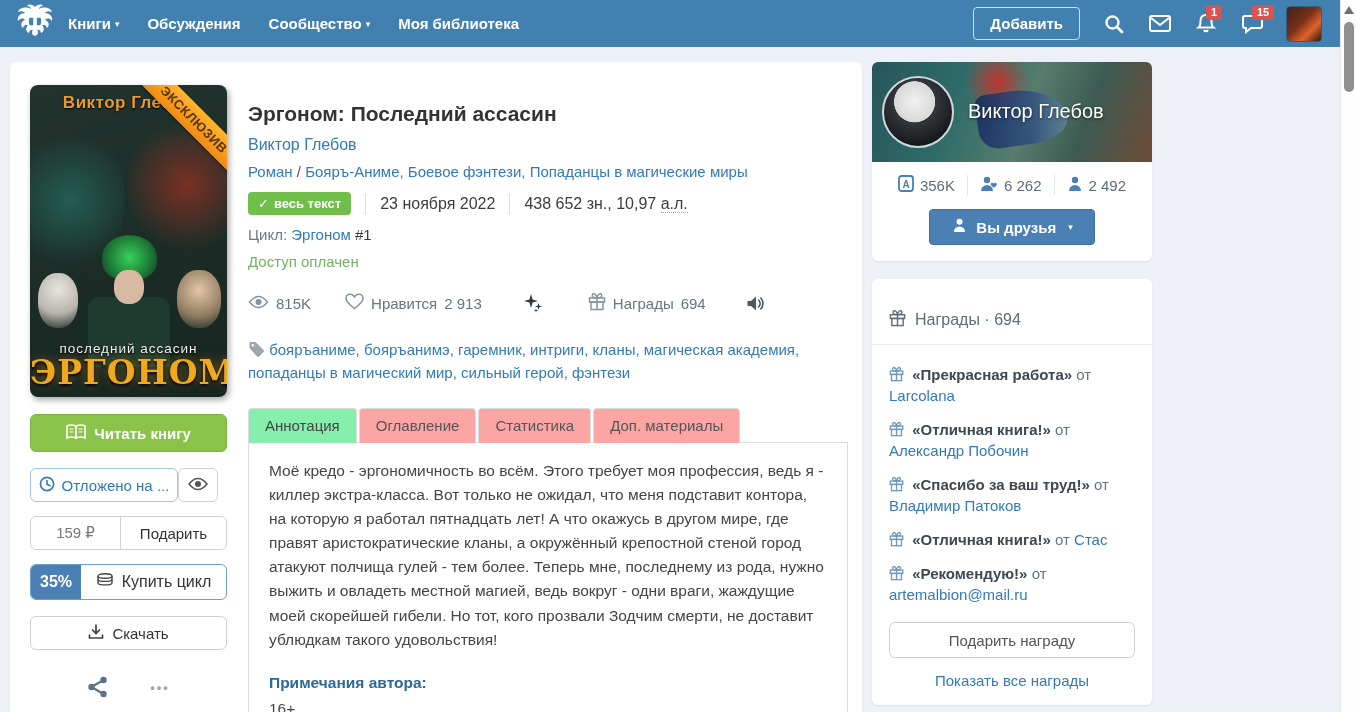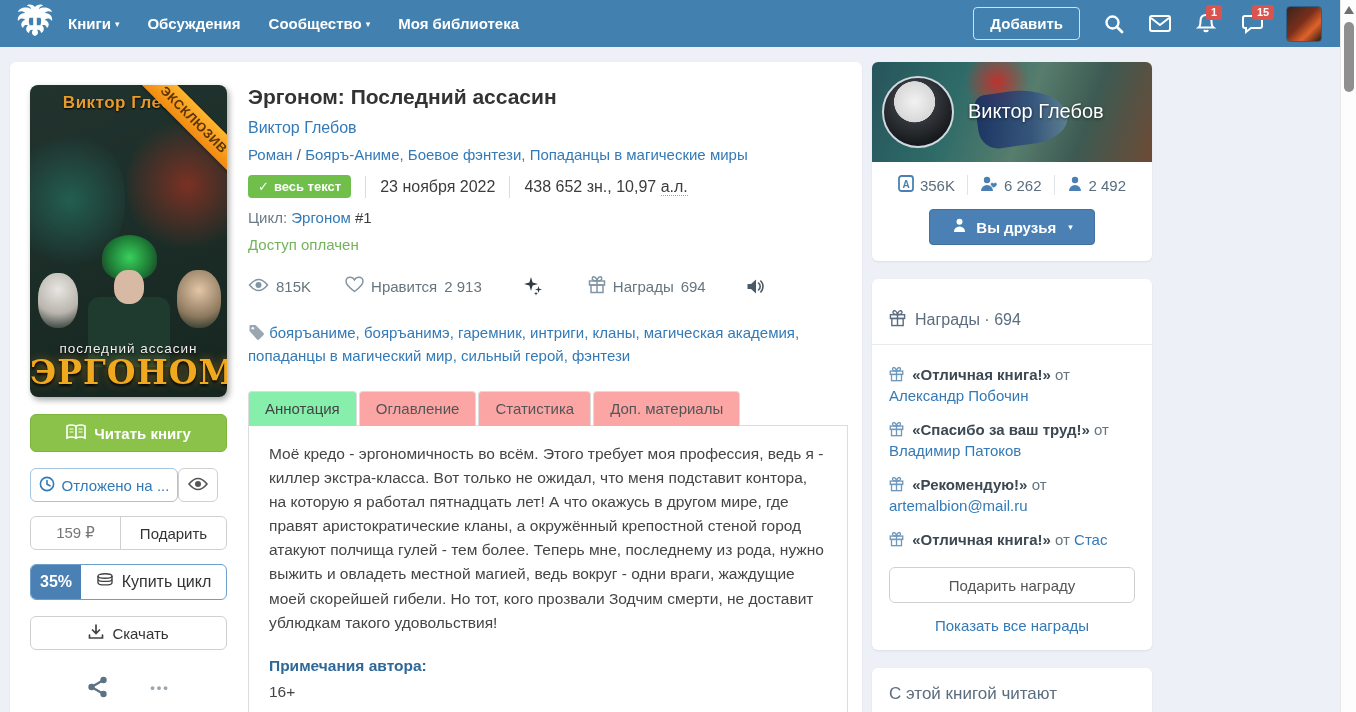--- a/index.html
+++ b/index.html
@@ -75,21 +75,21 @@
   .cycle-pct { width:50px; background:#4a80b3; color:#fff; font-weight:bold; display:flex; align-items:center; justify-content:center; cursor:pointer; }
   .cycle-buy { flex:1; display:flex; align-items:center; justify-content:center; gap:8px; color:#333; cursor:pointer; }
   .btn-download { margin-top:16px; width:197px; height:34px; background:#fff; border:1px solid #d0d0d0; color:#333;
     display:flex; align-items:center; justify-content:center; gap:8px; }
   .share-row { margin-top:26px; display:flex; justify-content:center; gap:42px; align-items:center; }
   .icon-btn { cursor:pointer; display:flex; align-items:center; }
   .dots { color:#9aa7b0; font-size:13px; letter-spacing:2px; font-weight:bold; }
 
   
   .info-col { flex:1; padding-left:21px; padding-top:0; }
-  .book-title { font-size:21px; font-weight:bold; color:#333; margin-top:0; }
+  .book-title { font-size:21px; font-weight:bold; color:#333; margin-top:17px; }
   .author-line { margin-top:10px; }
   .a-link { color:#337ab7; cursor:pointer; }
   .author-line .a-link { font-size:16px; }
   .genre-line { margin-top:9px; font-size:15px; color:#555; }
   .meta-row { margin-top:12px; display:flex; align-items:center; }
   .badge-full { background:#6fbf4a; color:#fff; font-size:13px; font-weight:bold; border-radius:4px;
     padding:4px 10px; display:inline-flex; align-items:center; gap:5px; }
   .meta-sep { width:1px; height:22px; background:#d9dde2; margin:0 14px; }
   .meta-date, .meta-size { font-size:16px; color:#3c3c3c; }
   .abbr-dotted { border-bottom:1px dotted #9aa; cursor:help; }
@@ -473,63 +473,76 @@
     <div class="awards-body">
       <div class="award-item">
         <span><svg width="15" height="16" viewBox="0 0 18 19">
               <g fill="none" stroke="#6f98bd" stroke-width="1.6">
                 <rect x="1.5" y="6" width="15" height="4"></rect>
                 <rect x="3" y="10" width="12" height="7.5"></rect>
                 <path d="M9 6 v11.5"></path>
                 <path d="M9 6 C5 6 3.5 4.5 4.5 2.5 C5.5 .8 8.5 2 9 6 Z M9 6 C13 6 14.5 4.5 13.5 2.5 C12.5 .8 9.5 2 9 6 Z"></path>
               </g>
             </svg></span>
-        <span class="award-title">«Отличная книга!»</span>
+        <span class="award-title">«Прекрасная работа»</span>
         <span>от</span>
-        <span class="a-link">Александр Побочин</span>
+        <span class="a-link">Larcolana</span>
       </div>
       <div class="award-item">
         <span><svg width="15" height="16" viewBox="0 0 18 19">
               <g fill="none" stroke="#6f98bd" stroke-width="1.6">
                 <rect x="1.5" y="6" width="15" height="4"></rect>
                 <rect x="3" y="10" width="12" height="7.5"></rect>
                 <path d="M9 6 v11.5"></path>
                 <path d="M9 6 C5 6 3.5 4.5 4.5 2.5 C5.5 .8 8.5 2 9 6 Z M9 6 C13 6 14.5 4.5 13.5 2.5 C12.5 .8 9.5 2 9 6 Z"></path>
               </g>
             </svg></span>
-        <span class="award-title">«Спасибо за ваш труд!»</span>
+        <span class="award-title">«Отличная книга!»</span>
         <span>от</span>
-        <span class="a-link">Владимир Патоков</span>
+        <span class="a-link">Александр Побочин</span>
       </div>
       <div class="award-item">
         <span><svg width="15" height="16" viewBox="0 0 18 19">
               <g fill="none" stroke="#6f98bd" stroke-width="1.6">
                 <rect x="1.5" y="6" width="15" height="4"></rect>
                 <rect x="3" y="10" width="12" height="7.5"></rect>
                 <path d="M9 6 v11.5"></path>
                 <path d="M9 6 C5 6 3.5 4.5 4.5 2.5 C5.5 .8 8.5 2 9 6 Z M9 6 C13 6 14.5 4.5 13.5 2.5 C12.5 .8 9.5 2 9 6 Z"></path>
               </g>
             </svg></span>
-        <span class="award-title">«Рекомендую!»</span>
+        <span class="award-title">«Спасибо за ваш труд!»</span>
         <span>от</span>
-        <span class="a-link">artemalbion@mail.ru</span>
+        <span class="a-link">Владимир Патоков</span>
       </div>
       <div class="award-item">
         <span><svg width="15" height="16" viewBox="0 0 18 19">
               <g fill="none" stroke="#6f98bd" stroke-width="1.6">
                 <rect x="1.5" y="6" width="15" height="4"></rect>
                 <rect x="3" y="10" width="12" height="7.5"></rect>
                 <path d="M9 6 v11.5"></path>
                 <path d="M9 6 C5 6 3.5 4.5 4.5 2.5 C5.5 .8 8.5 2 9 6 Z M9 6 C13 6 14.5 4.5 13.5 2.5 C12.5 .8 9.5 2 9 6 Z"></path>
               </g>
             </svg></span>
         <span class="award-title">«Отличная книга!»</span>
         <span>от</span>
         <span class="a-link">Стас</span>
       </div>
+      <div class="award-item">
+        <span><svg width="15" height="16" viewBox="0 0 18 19">
+              <g fill="none" stroke="#6f98bd" stroke-width="1.6">
+                <rect x="1.5" y="6" width="15" height="4"></rect>
+                <rect x="3" y="10" width="12" height="7.5"></rect>
+                <path d="M9 6 v11.5"></path>
+                <path d="M9 6 C5 6 3.5 4.5 4.5 2.5 C5.5 .8 8.5 2 9 6 Z M9 6 C13 6 14.5 4.5 13.5 2.5 C12.5 .8 9.5 2 9 6 Z"></path>
+              </g>
+            </svg></span>
+        <span class="award-title">«Рекомендую!»</span>
+        <span>от</span>
+        <span class="a-link">artemalbion@mail.ru</span>
+      </div>
       <button class="btn-award">Подарить награду</button>
       <span class="show-all">Показать все награды</span>
     </div>
   </div>
 
   <div class="card readers-card">
     <div class="readers-head">С этой книгой читают</div>
 
   </div>
 </div>

